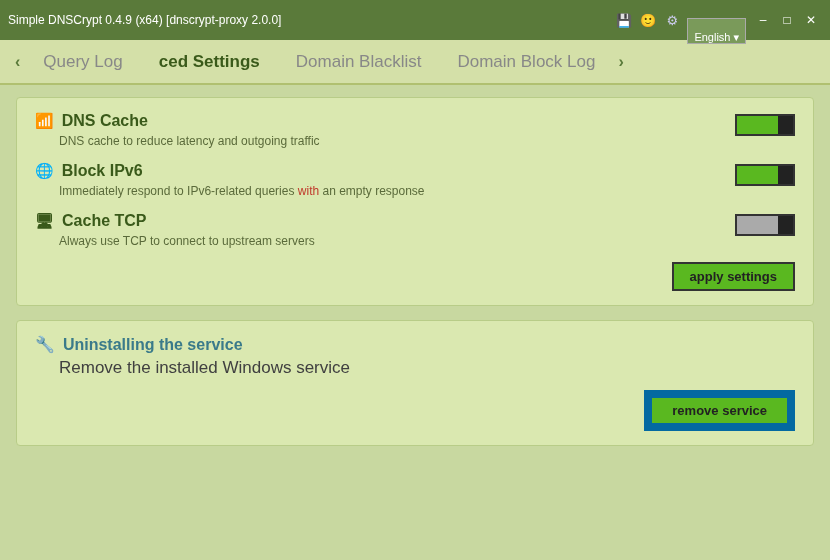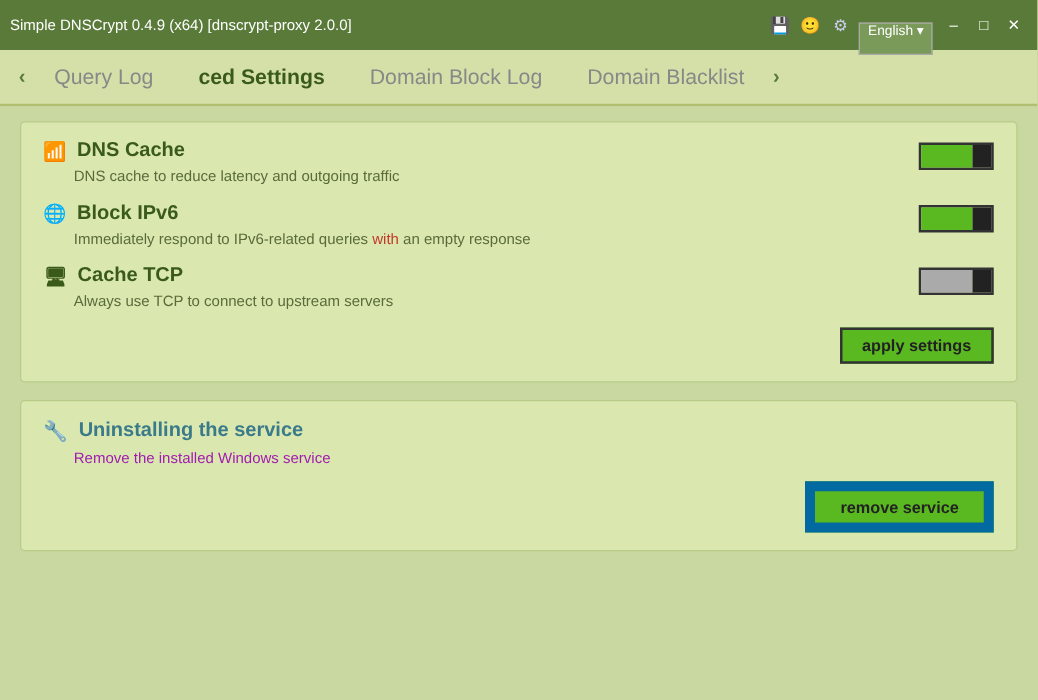--- a/index.html
+++ b/index.html
@@ -48,21 +48,21 @@
     }
 
     .lang-btn {
       background: #7a9a5a;
       border: 1px solid #aaa;
       color: white;
       font-size: 11px;
       padding: 12px 6px;
       cursor: pointer;
       display: flex;
-      align-items: flex-end;
+      align-items: flex-start;
       gap: 3px;
       height: 22px;
       margin-top: 21px;
     }
 
     .title-controls {
       display: flex;
       gap: 2px;
     }
 
@@ -222,22 +222,22 @@
       font-size: 16px;
       font-weight: bold;
       color: #3a7a8a;
       display: flex;
       align-items: center;
       gap: 8px;
       margin-bottom: 4px;
     }
 
     .uninstall-desc {
-      font-size: 12px;
-      color: #a21caf;
+      font-size: 17px;
+      color: #404040;
       padding-left: 24px;
       margin-bottom: 12px;
     }
 
     .remove-btn-row {
       display: flex;
       justify-content: flex-end;
     }
 
     .remove-btn {
@@ -270,22 +270,22 @@
       <button class="ctrl-btn">□</button>
       <button class="ctrl-btn close">✕</button>
     </div>
   </div>
 </div>
 
 <div class="tab-bar">
   <span class="tab-nav-btn">‹</span>
   <div class="tab-item">Query Log</div>
   <div class="tab-item active">ced Settings</div>
+  <div class="tab-item">Domain Blacklist</div>
   <div class="tab-item">Domain Block Log</div>
-  <div class="tab-item">Domain Blacklist</div>
   <span class="tab-nav-btn">›</span>
 </div>
 
 <div class="main-content">
 
   <div class="card">
 
     <div class="setting-row toggle-row">
       <div>
         <div class="setting-title">

